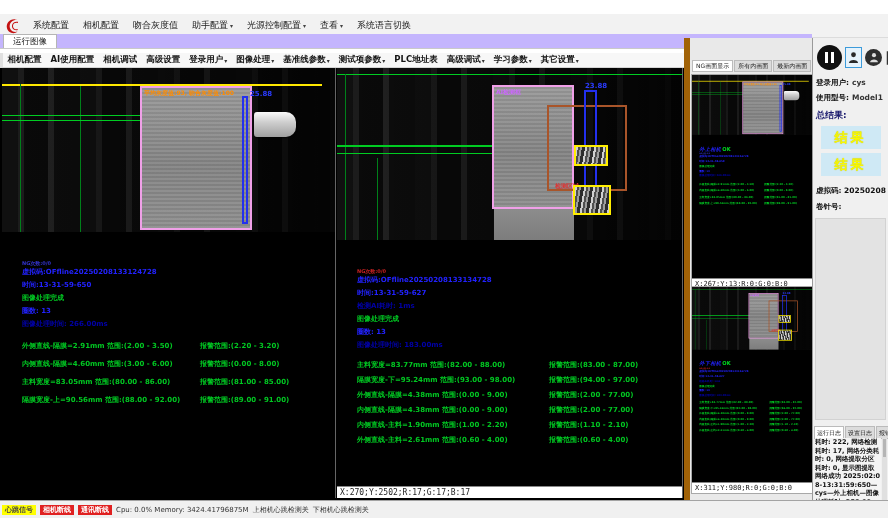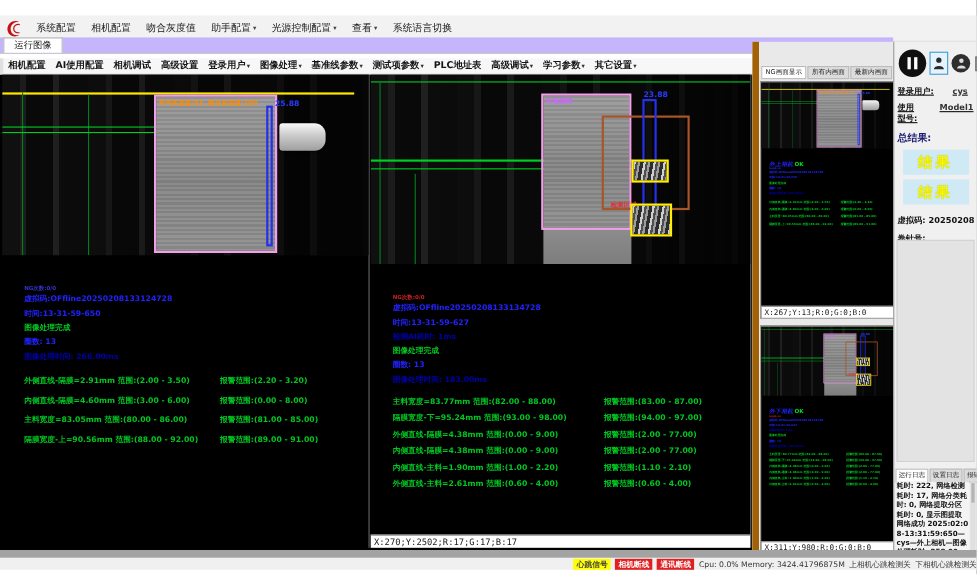--- a/index.html
+++ b/index.html
@@ -69,54 +69,54 @@
      color:#222;padding-left:3px;box-sizing:border-box;}
   
   .mini-col{position:absolute;left:684px;top:38px;width:128px;height:462px;background:#e9e9e9;
      border-left:6px solid #a16207;box-sizing:border-box;}
   .mini-tabs{position:absolute;left:2px;top:22px;height:12px;display:flex;gap:1px;}
   .mini-tab{font-size:6px;line-height:10px;padding:0 3px;background:#dcdcdc;border:1px solid #bbb;color:#222;white-space:nowrap;}
   .mini-tab.sel{background:#fff;}
   .mini-panel{position:absolute;left:1px;width:126px;background:#000;border:1px solid #a8a8a8;
      box-sizing:border-box;overflow:hidden;}
   #mini-top{top:36px;height:216px;}
-  #mini-bottom{top:258px;height:208px;}
+  #mini-bottom{top:248px;height:208px;}
   .mini-scale{transform:scale(0.365);transform-origin:0 0;width:346px;}
   .mini-coord{height:11px;font-size:7px;line-height:11px;}
   
   .ctrl{position:absolute;left:812px;top:38px;width:76px;height:462px;background:#f0f0f0;
      border-left:1px solid #9a9a9a;box-sizing:border-box;font-size:7.5px;color:#111;}
   .ctrl-btns{display:flex;gap:3px;align-items:center;padding:7px 2px 5px 4px;}
   .btn-pause{width:25px;height:25px;border-radius:50%;background:#101010;position:relative;flex:none;}
   .btn-pause i{position:absolute;top:7px;width:3px;height:11px;background:#fff;}
   .btn-pause i.b1{left:8px;} .btn-pause i.b2{left:14px;}
   .btn-sq{width:17px;height:21px;display:flex;align-items:center;justify-content:center;flex:none;box-sizing:border-box;}
   .btn-user-sel{border:1px solid #3d9bda;background:#e6f3fc;}
   .btn-round{width:17px;height:17px;border-radius:50%;background:#2e2e2e;align-self:center;}
-  .ctrl-row{display:flex;gap:17px;padding:2.5px 3px;font-weight:bold;text-decoration:underline;}
+  .ctrl-row{display:flex;gap:3px;padding:2.5px 3px;font-weight:bold;}
   .ctrl-row .val{font-weight:bold;color:#333;}
   .total-label{color:#1a1a6e;font-weight:bold;font-size:9px;padding:4px 3px 1px;}
   .result-box{width:60px;height:23px;background:#cfe9f5;margin:3px auto 4px;display:flex;
      align-items:center;justify-content:center;}
   .result-box span{color:#f8f800;font-size:13px;font-weight:bold;letter-spacing:3px;
      text-shadow:0 0 1px #b8b800;}
   .ctrl-field{padding:6px 3px 0;font-weight:bold;white-space:nowrap;}
   .ctrl-empty{position:absolute;left:2px;right:2px;top:180px;height:200px;background:#e3e3e3;
      border:1px solid #d2d2d2;}
   .log-tabs{position:absolute;left:1px;top:388px;display:flex;gap:1px;}
   .log-tab{font-size:6px;line-height:9px;padding:1px 2px;background:#dcdcdc;border:1px solid #bbb;color:#222;white-space:nowrap;}
   .log-tab.sel{background:#fff;}
   .log-text{position:absolute;left:2px;right:7px;top:400px;height:62px;background:#f4f4f4;
      font-size:6.5px;line-height:8.5px;font-weight:bold;color:#111;overflow:hidden;word-break:break-all;}
   .log-scroll{position:absolute;right:1px;top:400px;width:5px;height:62px;background:#e0e0e0;}
   .log-scroll i{display:block;margin:1px auto;width:3px;height:18px;background:#b5b5b5;}
   
   .statusbar{position:absolute;left:0;top:500px;width:888px;height:18px;background:#f0f0f0;
-     border-top:7px solid #a3a3a3;display:flex;align-items:center;gap:4px;font-size:7px;
-     padding-left:2px;box-sizing:border-box;color:#333;justify-content:flex-end;}
+     border-top:1px solid #a3a3a3;display:flex;align-items:center;gap:4px;font-size:7px;
+     padding-left:2px;box-sizing:border-box;color:#333;}
   .badge{padding:0 3px;font-weight:bold;line-height:10px;}
   .badge-y{background:#ffff00;color:#444;}
   .badge-r{background:#e02020;color:#fff;}
   .sb-txt{font-size:7px;color:#333;}
 </style>
 </head>
 <body>
 
 <div class="app">
 

